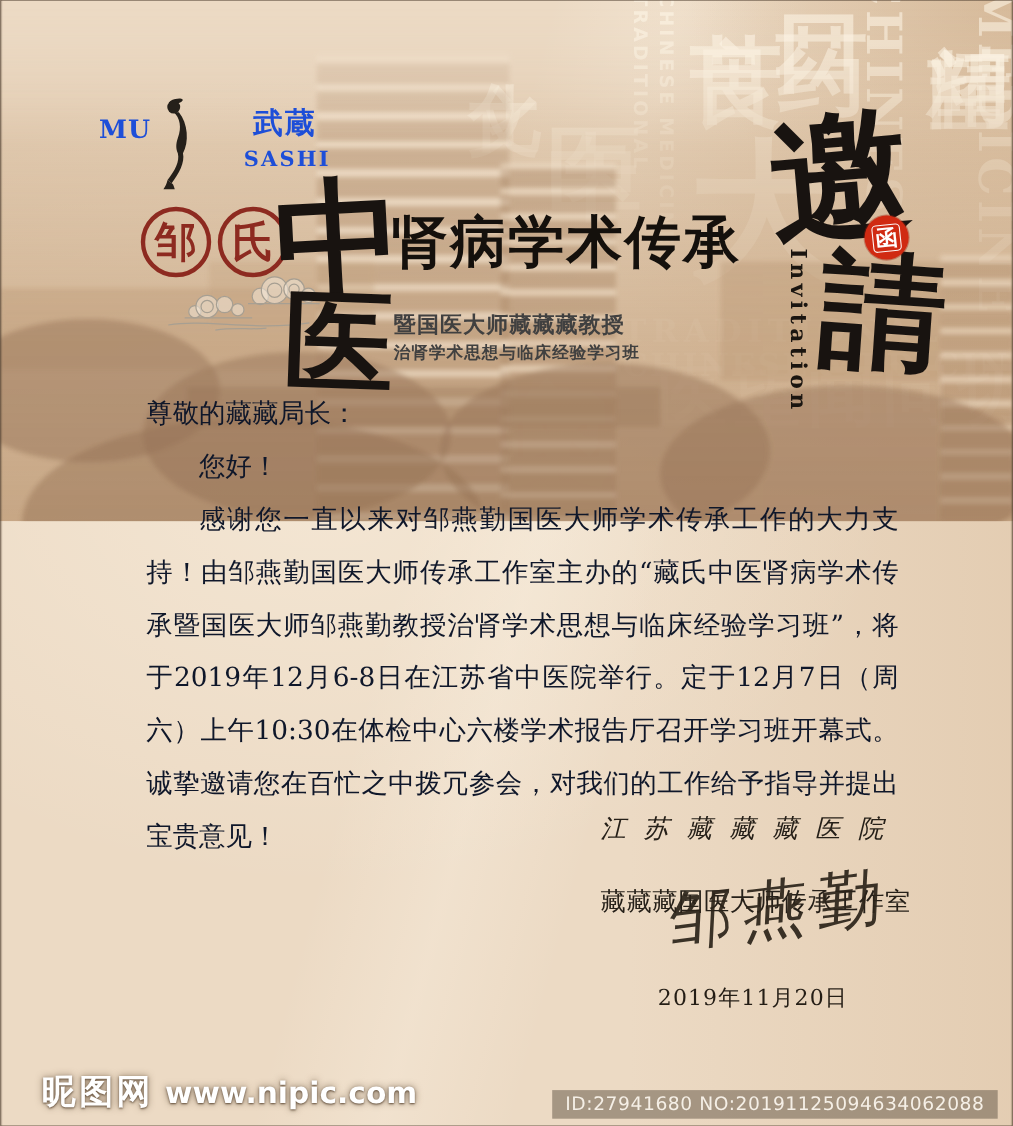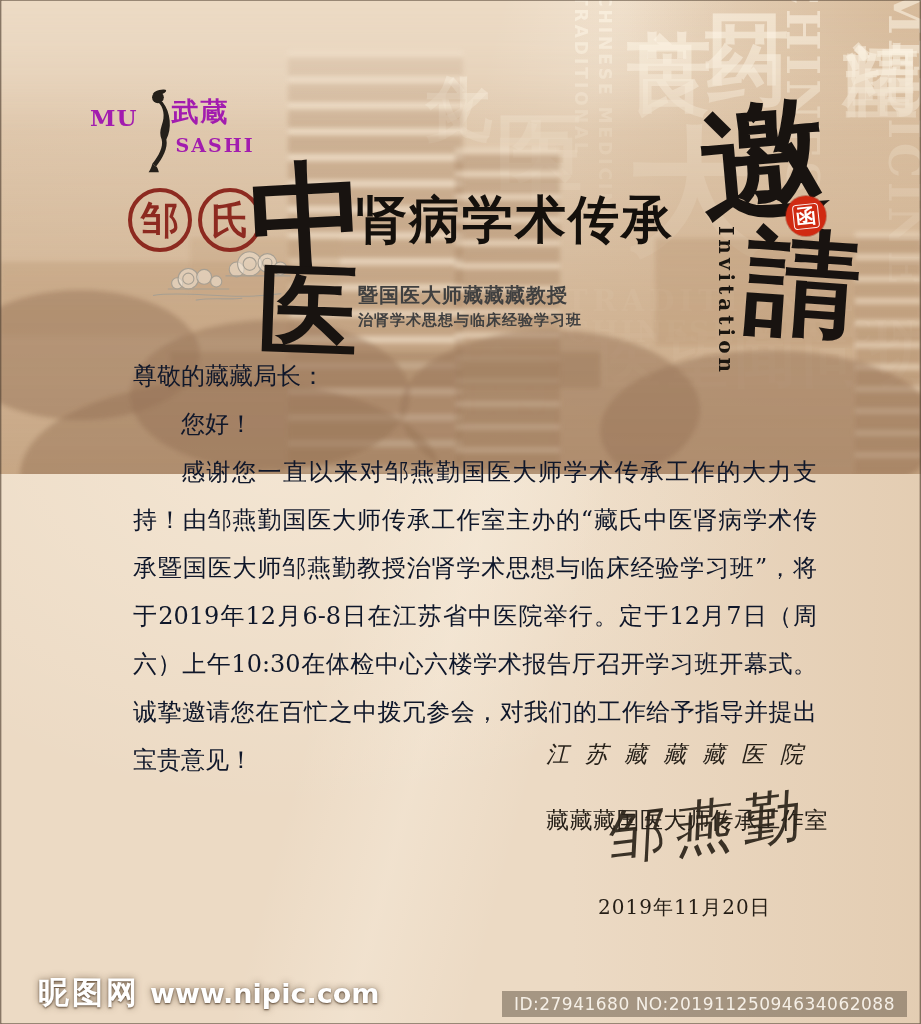--- a/index.html
+++ b/index.html
@@ -60,24 +60,24 @@
   .bgw5{left:706px;top:-46px;font-size:84px;}
   .bgw6{left:626px;top:124px;font-size:138px;}
   .bgw7{left:780px;top:-30px;font-size:44px;letter-spacing:4px;}
   .bgw8{left:844px;top:-20px;font-size:76px;}
   .bgw9{left:882px;top:-14px;font-size:44px;letter-spacing:4px;}
   .bgw10{left:458px;top:258px;font-size:100px;line-height:.98;color:rgba(255,247,233,.45);}
   .bgw11{left:566px;top:287px;font-size:29px;letter-spacing:5px;color:rgba(255,247,233,.5);}
   .bgw12{left:566px;top:318px;font-size:29px;letter-spacing:2px;color:rgba(255,247,233,.5);}
   .bgw13{left:598px;top:328px;font-size:62px;letter-spacing:6px;color:rgba(252,242,226,.6);transform:rotate(-1deg);}
   
-  .logo{left:90px;top:88px;display:flex;align-items:flex-start;color:#a21caf;}
+  .logo{left:90px;top:88px;display:flex;align-items:flex-start;color:#1d4ed8;text-align:center;}
   .logo-mu{font-size:23px;font-weight:bold;letter-spacing:1px;margin-top:16px;}
   .logo-fig{width:34px;height:86px;margin:0 -2px 0 2px;}
-  .logo-right{display:flex;flex-direction:column;margin-top:6px;}
+  .logo-right{display:flex;flex-direction:column;margin-top:6px;margin-left:46px;}
   .logo-wu{font-size:27px;font-weight:900;letter-spacing:2px;}
   .logo-sashi{font-size:19px;font-weight:bold;letter-spacing:2px;margin:4px 0 0 4px;}
   
   .seal{width:56px;height:56px;border:4px solid #8d2a20;border-radius:50%;
         display:flex;align-items:center;justify-content:center;
         color:#8d2a20;font-size:38px;font-weight:bold;}
   .seal-zou{left:128px;top:188px;}
   .seal-shi{left:198px;top:188px;}
   .cloud{left:140px;top:244px;width:158px;height:62px;}
   .callig{font-weight:900;color:#181310;}

